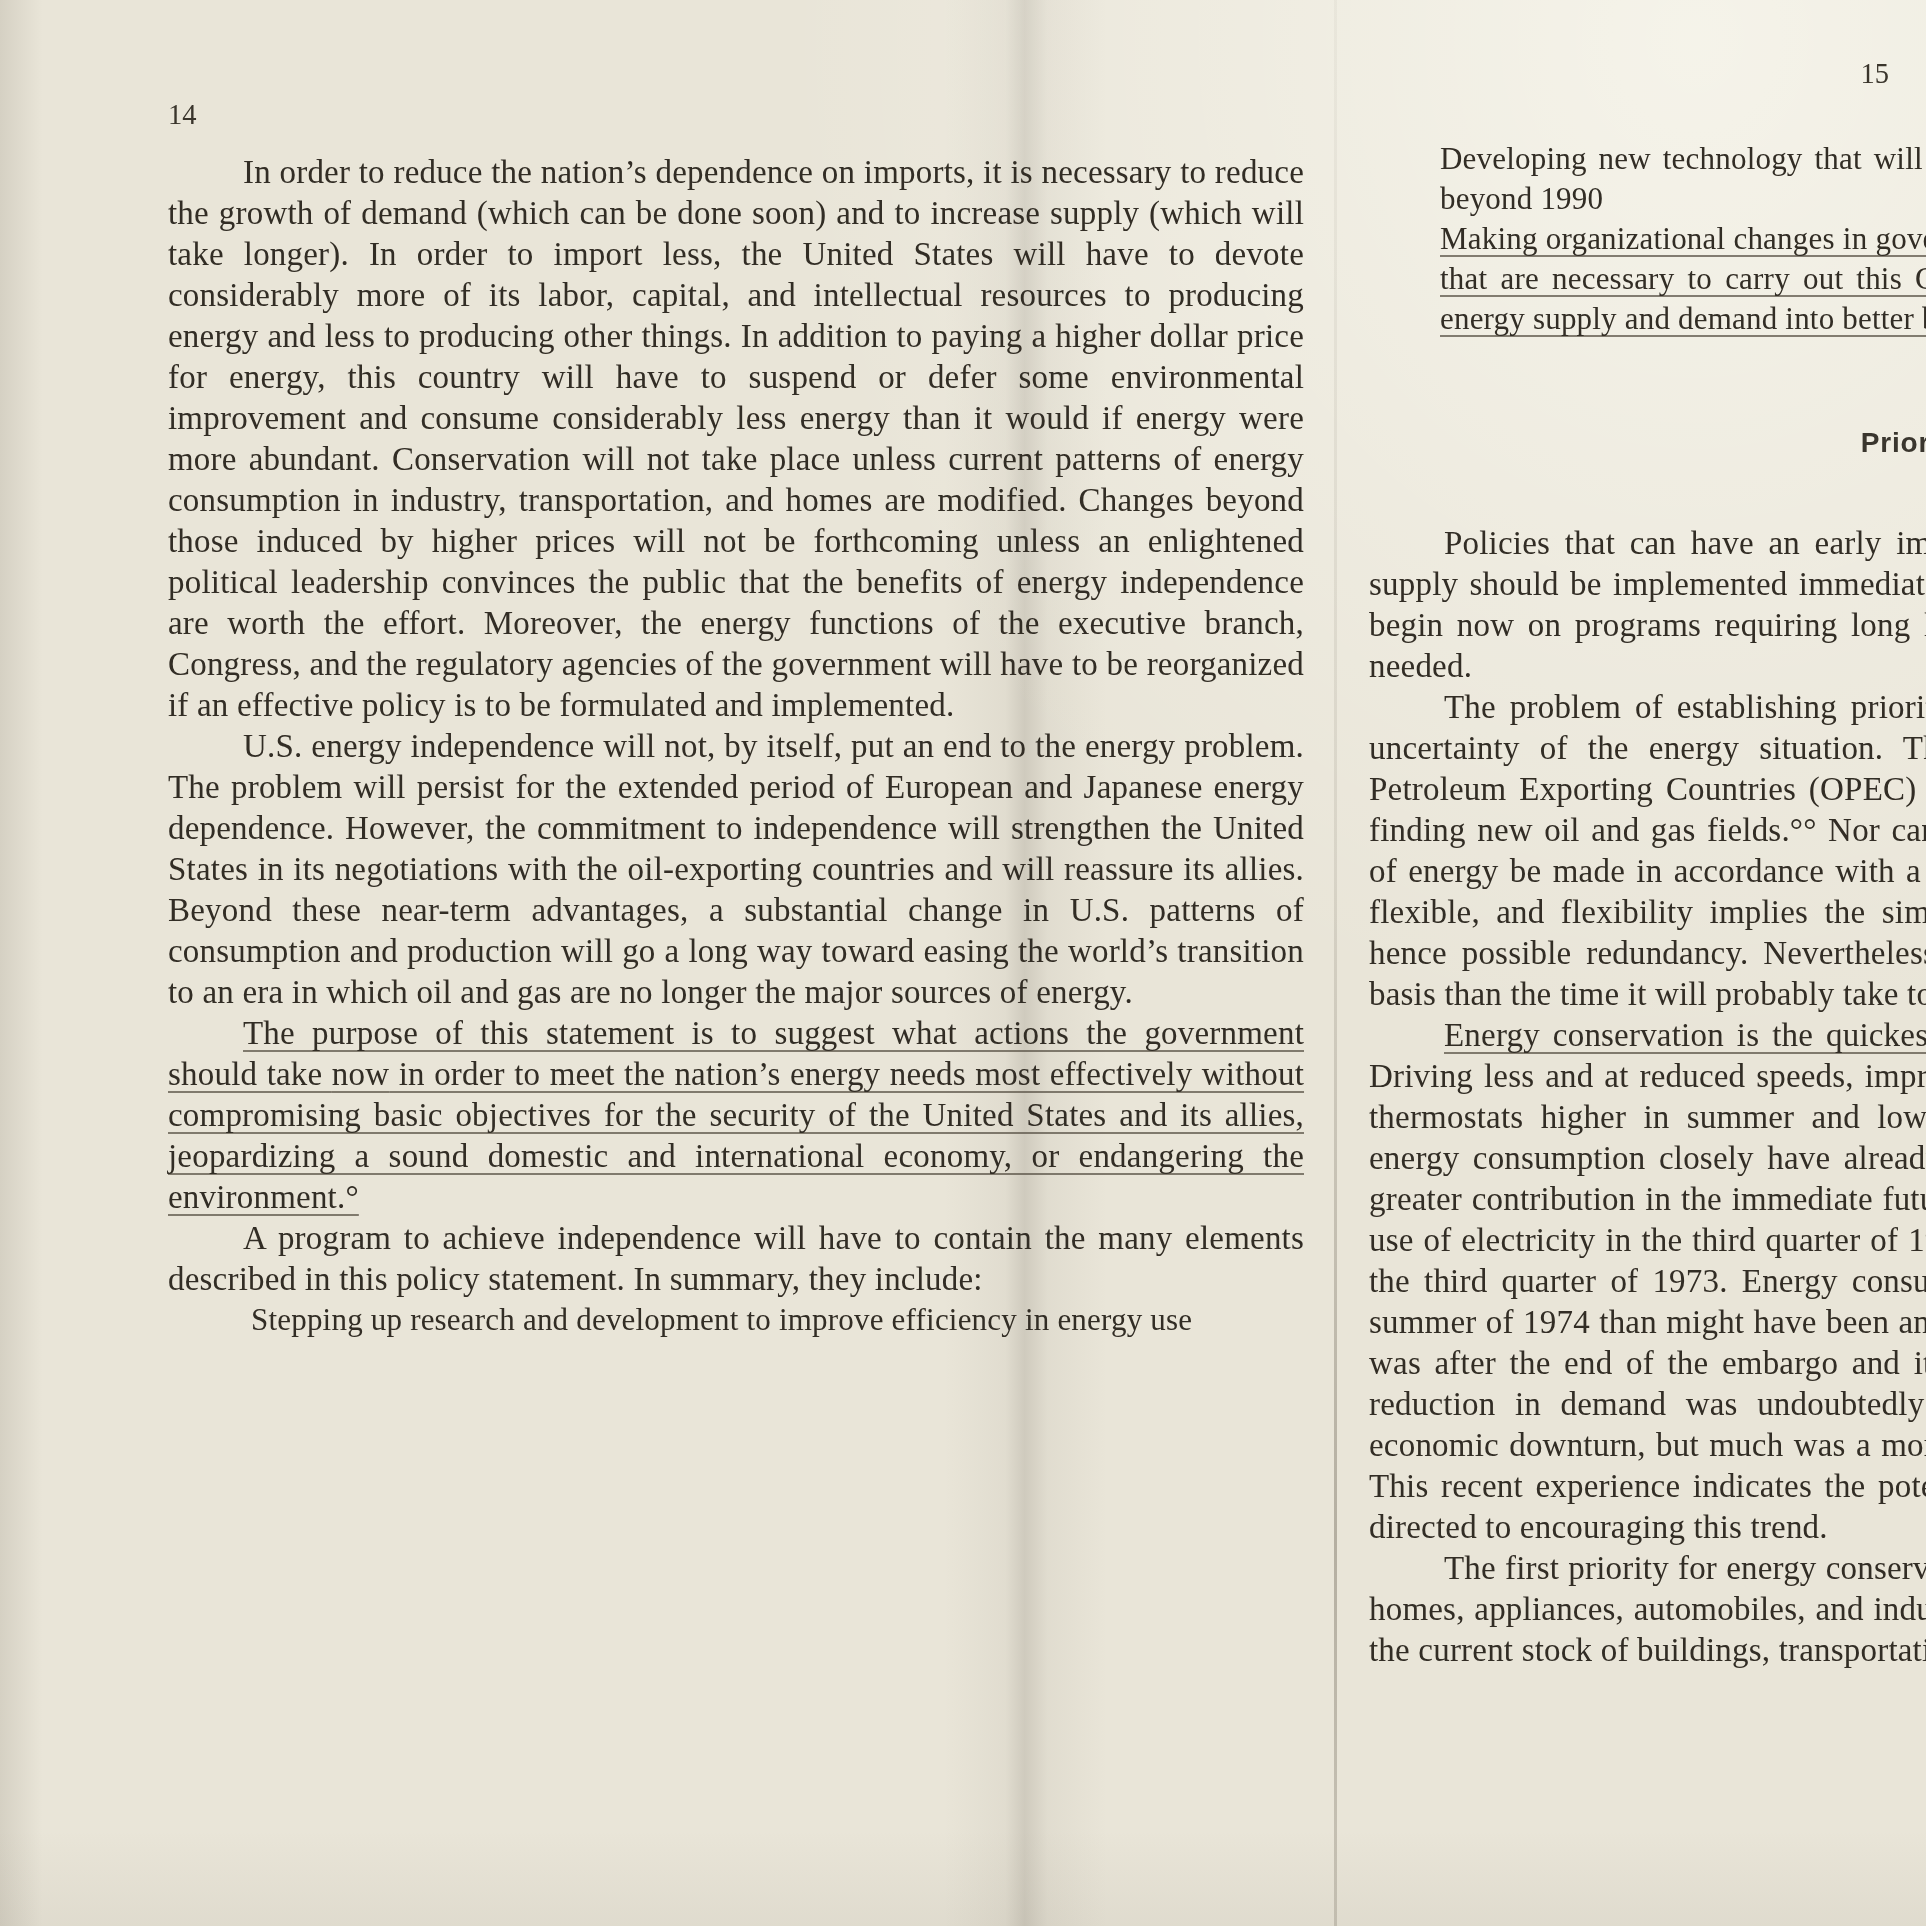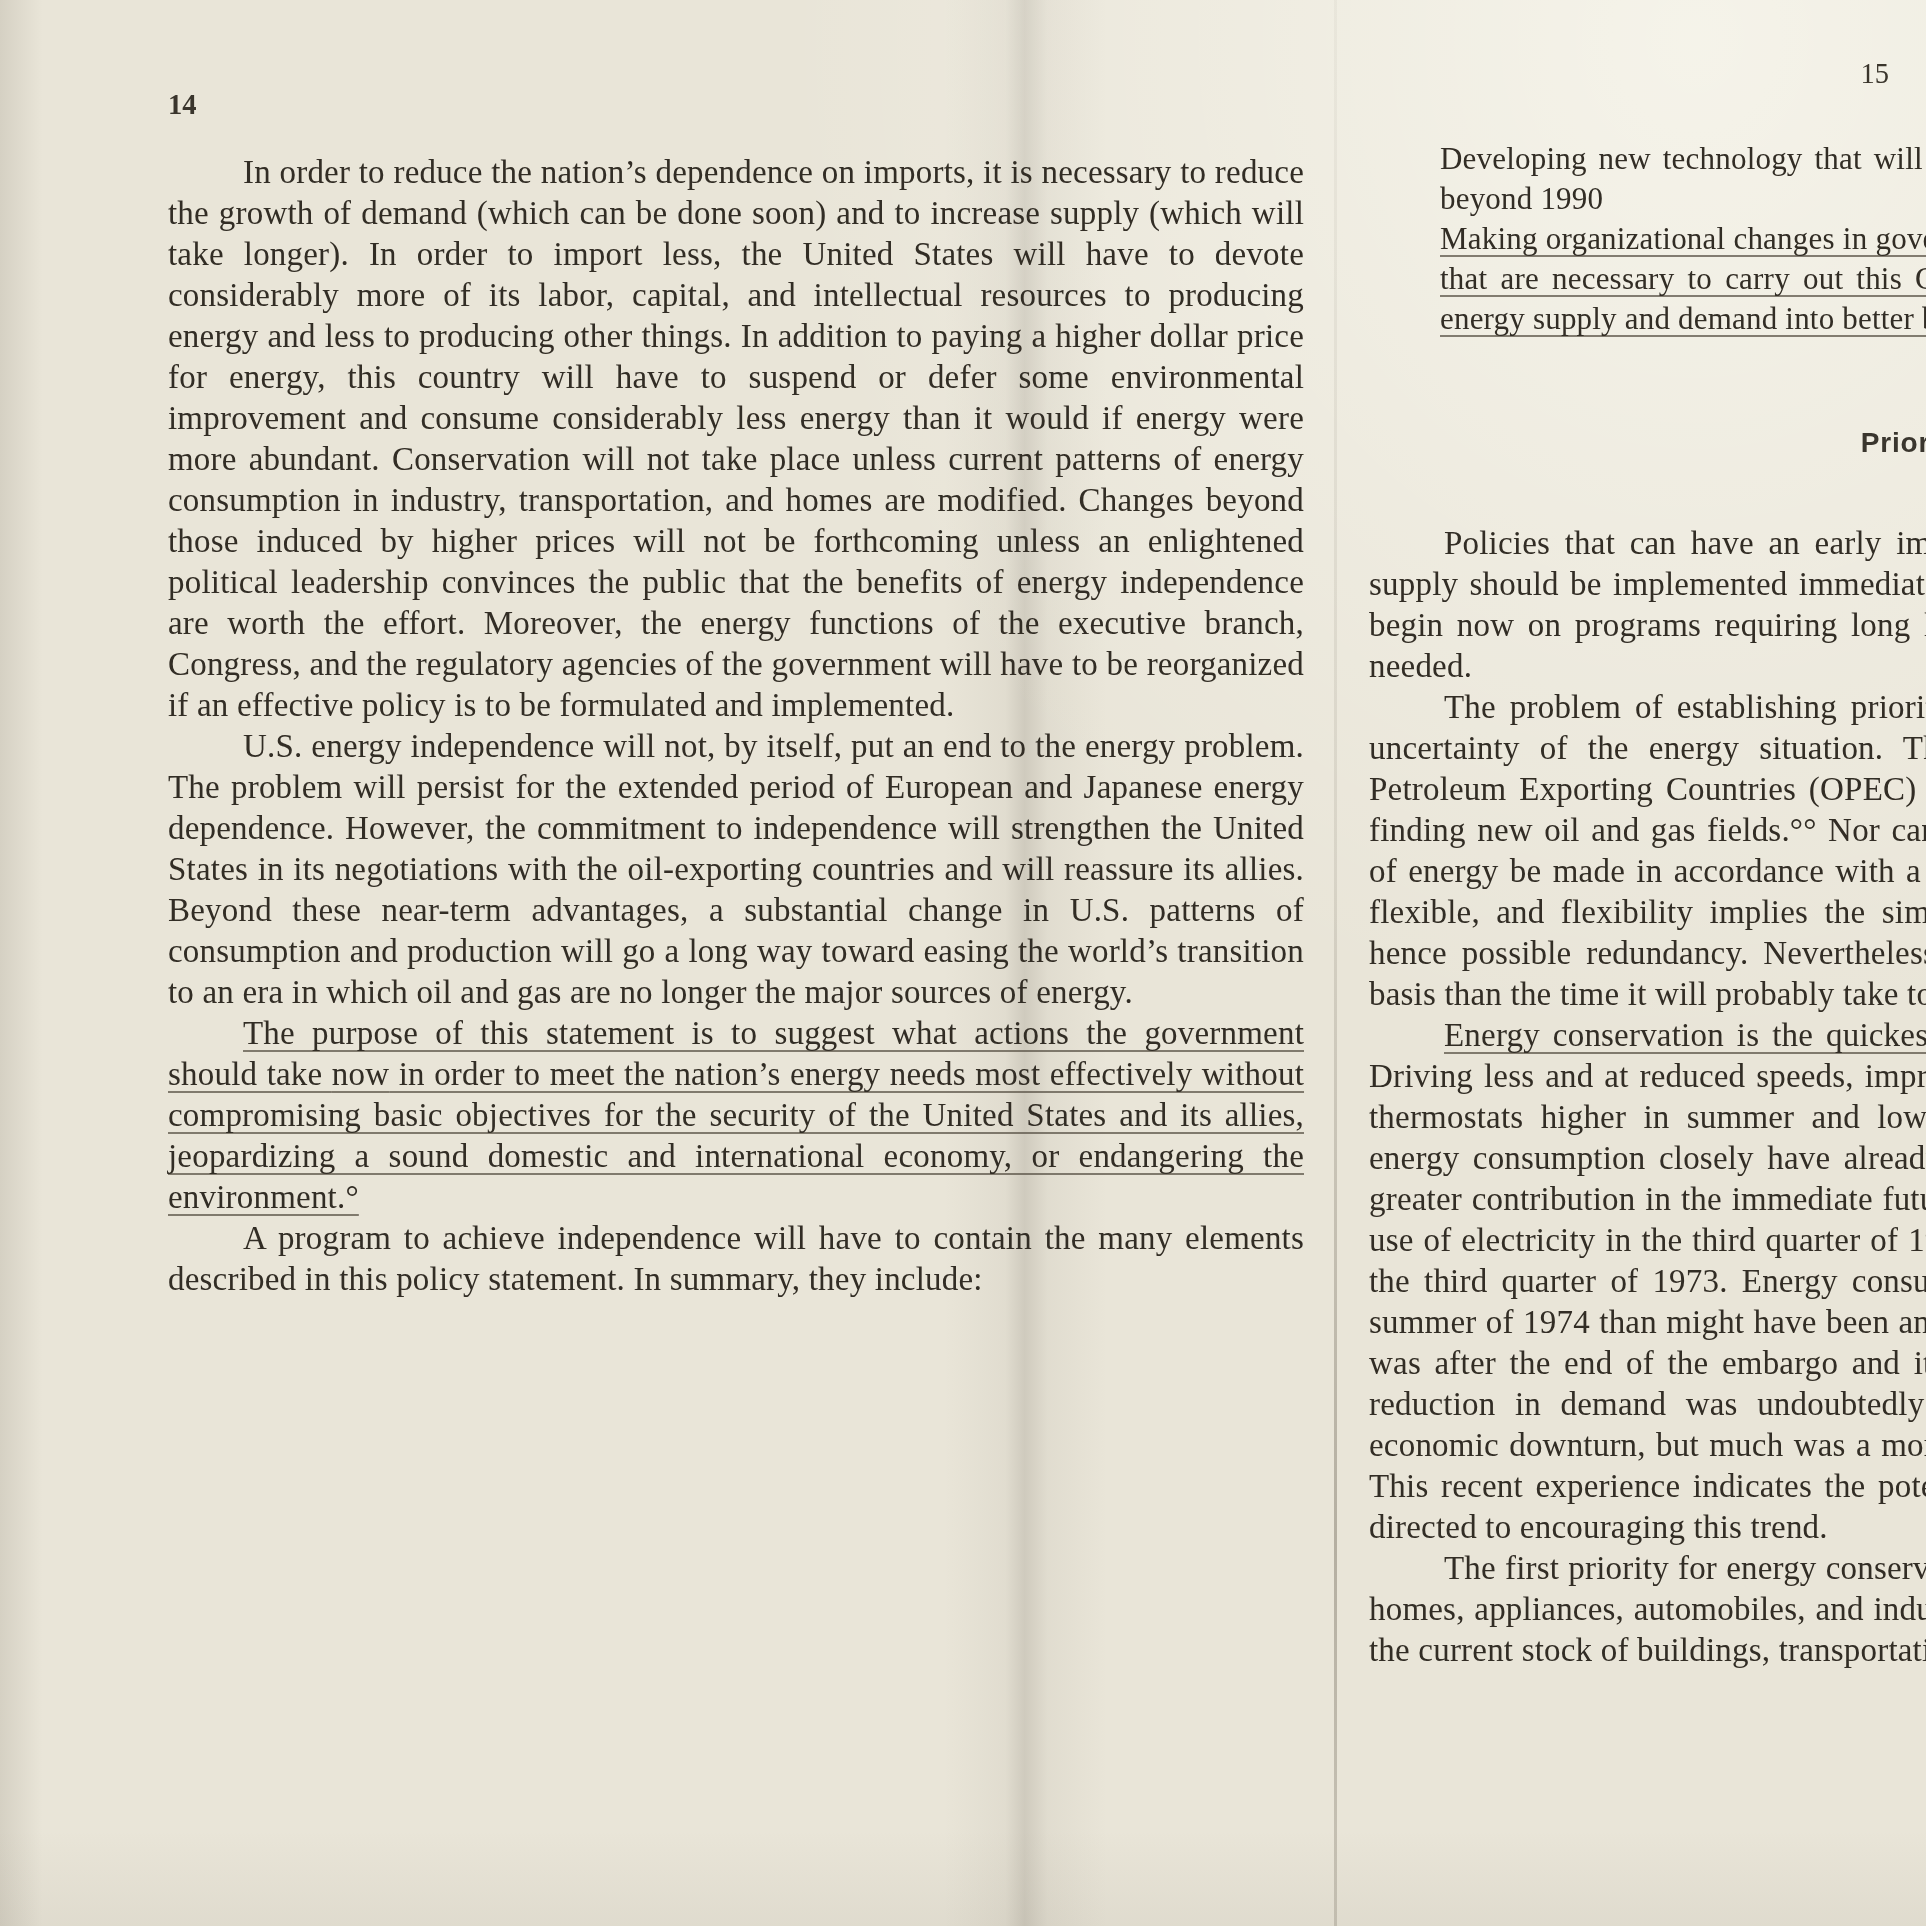--- a/index.html
+++ b/index.html
@@ -64,21 +64,21 @@
     letter-spacing: 0.8px;
     text-align: center;
     margin: 83px 0 60px 0;
     color: #3a362e;
   }
   .page-number {
     position: absolute;
     font-size: 28.5px;
     color: #3a352c;
   }
-  .pn-left  { left: 168px; top: 89px; font-weight: bold; }
+  .pn-left  { left: 168px; top: 99px; }
   .pn-right { right: 37px; top: 58px; }
   .pencil {
     text-decoration: underline;
     text-decoration-color: rgba(92,86,74,0.75);
     text-decoration-thickness: 1.9px;
     text-underline-offset: 6.2px;
     text-decoration-skip-ink: none;
   }
   .italic { }
 </style>
@@ -94,20 +94,21 @@
     <div class="text-col col-left">
       <p class="para">In order to reduce the nation’s dependence on imports, it is necessary to reduce the growth of demand (which can be done soon) and to increase supply (which will take longer). In order to import less, the United States will have to devote considerably more of its labor, capital, and intellectual resources to producing energy and less to producing other things. In addition to paying a higher dollar price for energy, this country will have to suspend or defer some environmental improvement and consume considerably less energy than it would if energy were more abundant. Conservation will not take place unless current patterns of energy consumption in industry, transportation, and homes are modified. Changes beyond those induced by higher prices will not be forthcoming unless an enlightened political leadership convinces the public that the benefits of energy independence are worth the effort. Moreover, the energy functions of the executive branch, Congress, and the regulatory agencies of the government will have to be reorganized if an effective policy is to be formulated and implemented.</p>
 
       <p class="para">U.S. energy independence will not, by itself, put an end to the energy problem. The problem will persist for the extended period of European and Japanese energy dependence. However, the commitment to independence will strengthen the United States in its negotiations with the oil-exporting countries and will reassure its allies. Beyond these near-term advantages, a substantial change in U.S. patterns of consumption and production will go a long way toward easing the world’s transition to an era in which oil and gas are no longer the major sources of energy.</p>
 
       <p class="para"><span class="pencil">The purpose of this statement is to suggest what actions the government should take </span><span class="pencil italic">now</span><span class="pencil"> in order to meet the nation’s energy needs most effectively without compromising basic objectives for the security of the United States and its allies, jeopardizing a sound domestic and international economy, or endangering the environment.°</span></p>
 
       <p class="para">A program to achieve independence will have to contain the many elements described in this policy statement. In summary, they include:</p>
 
       <div class="book-list">
+        <p class="list-item">Stepping up research and development to improve efficiency in energy use</p>
       </div>
     </div>
   </div>
 
   <div>
     <div class="page-number pn-right">15</div>
 
     <div class="text-col col-right">
       <div class="book-list top-list">
         <p class="list-item">Developing new technology that will provide alternatives for energy production beyond 1990</p>

